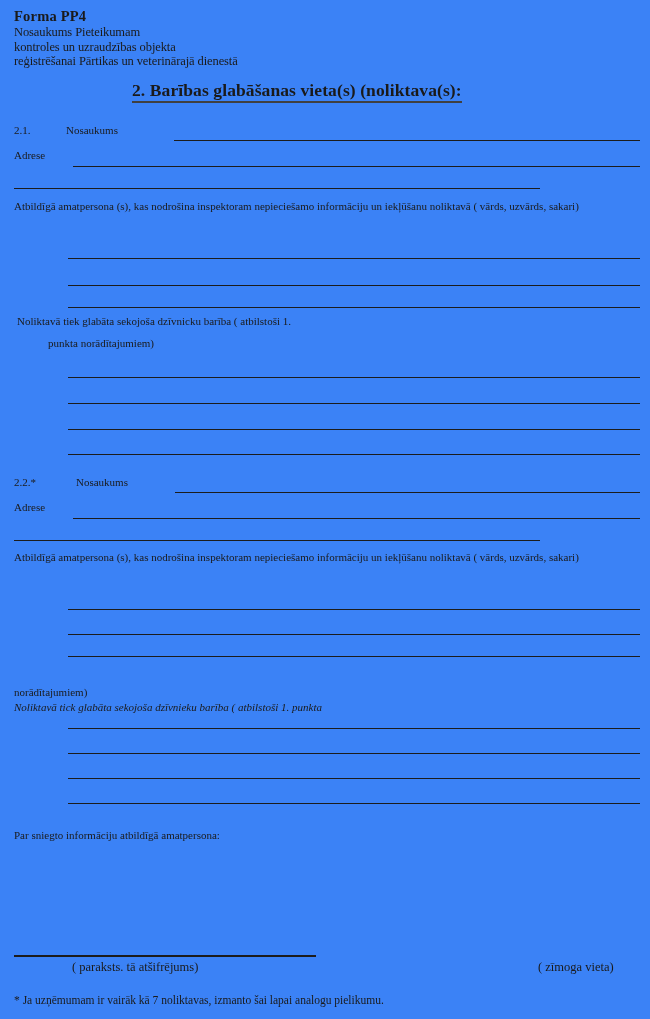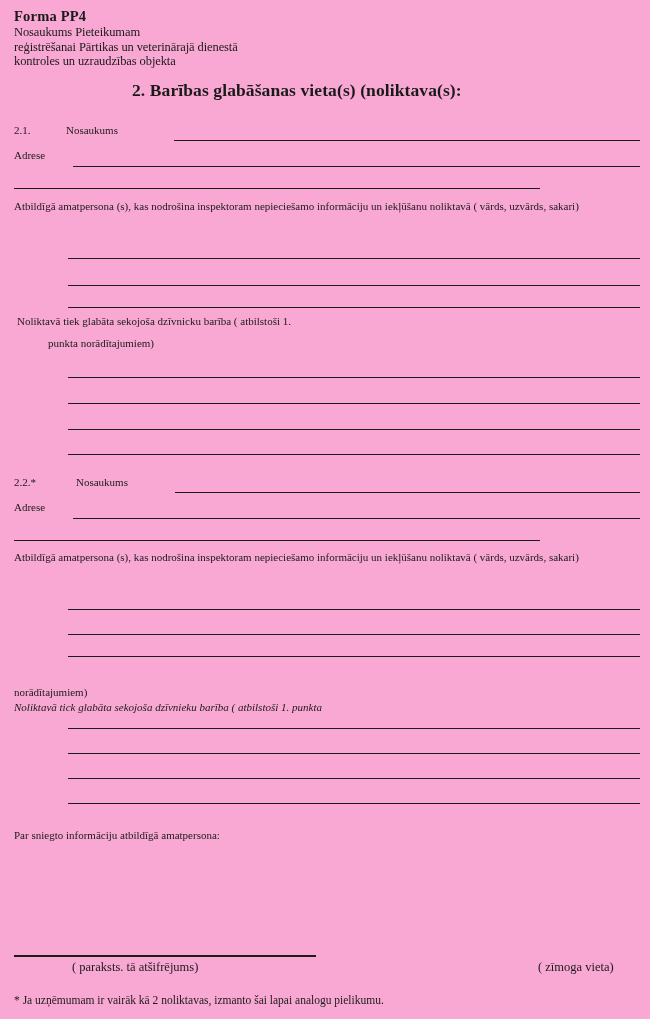--- a/index.html
+++ b/index.html
@@ -14,21 +14,21 @@
     position: relative;
     font-family: "Liberation Serif", "DejaVu Serif", serif;
     color: #1a1a1a;
     overflow: hidden;
   }
   .page {
     position: absolute;
     left: 0; top: 0;
     width: 650px;
     height: 1019px;
-    background: #f9a8d4;
+    background: #3b82f6;
   }
 
   
   .hdr {
     position: absolute;
     left: 14px;
     top: 8px;
     width: 420px;
   }
   .hdr-title {
@@ -44,21 +44,21 @@
   }
 
   
   .sec-heading {
     position: absolute;
     left: 132px;
     top: 80px;
     font-weight: bold;
     font-size: 17.5px;
     line-height: 20px;
-    border-bottom: 2px solid #f9a8d4;
+    border-bottom: 2px solid #404040;
     padding-bottom: 1px;
     white-space: nowrap;
     letter-spacing: 0.1px;
   }
 
   
   .txt {
     position: absolute;
     font-size: 11px;
     line-height: 21px;
@@ -90,22 +90,22 @@
   }
 </style>
 </head>
 <body>
 
 <div class="page">
 
   <div class="hdr">
     <div class="hdr-title">Forma PP4</div>
     <div class="hdr-line">Nosaukums Pieteikumam</div>
+    <div class="hdr-line">kontroles un uzraudzības objekta</div>
     <div class="hdr-line">reģistrēšanai Pārtikas un veterinārajā dienestā</div>
-    <div class="hdr-line">kontroles un uzraudzības objekta</div>
   </div>
 
   <div class="sec-heading">2.  Barības glabāšanas vieta(s) (noliktava(s):</div>
 
   <div class="txt" style="left:14px; top:120px;">2.1.</div>
   <div class="txt" style="left:66px; top:120px;">Nosaukums</div>
   <div class="rule" style="left:174px; top:140px; width:466px;"></div>
 
   <div class="txt" style="left:14px; top:145px;">Adrese</div>
   <div class="rule" style="left:73px; top:166px; width:567px;"></div>
@@ -149,15 +149,15 @@
   <div class="rule thin" style="left:68px; top:778px; width:572px;"></div>
   <div class="rule thin" style="left:68px; top:803px; width:572px;"></div>
 
   <div class="txt" style="left:14px; top:825px;">Par sniegto informāciju atbildīgā amatpersona:</div>
 
   <div class="rule sig" style="left:14px; top:955px; width:302px;"></div>
 
   <div class="txt small" style="left:72px; top:960px;">( paraksts. tā atšifrējums)</div>
   <div class="txt small" style="left:538px; top:960px;">( zīmoga vieta)</div>
 
-  <div class="txt tiny" style="left:14px; top:993px;">* Ja uzņēmumam ir vairāk kā 2 noliktavas, izmanto šai lapai analogu pielikumu.</div>
+  <div class="txt tiny" style="left:14px; top:993px;">* Ja uzņēmumam ir vairāk kā 7 noliktavas, izmanto šai lapai analogu pielikumu.</div>
 
 </div>
 
 </body></html>

